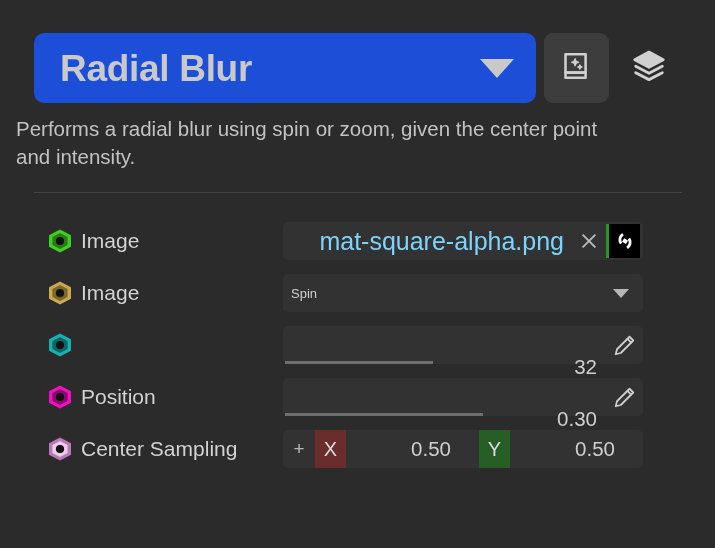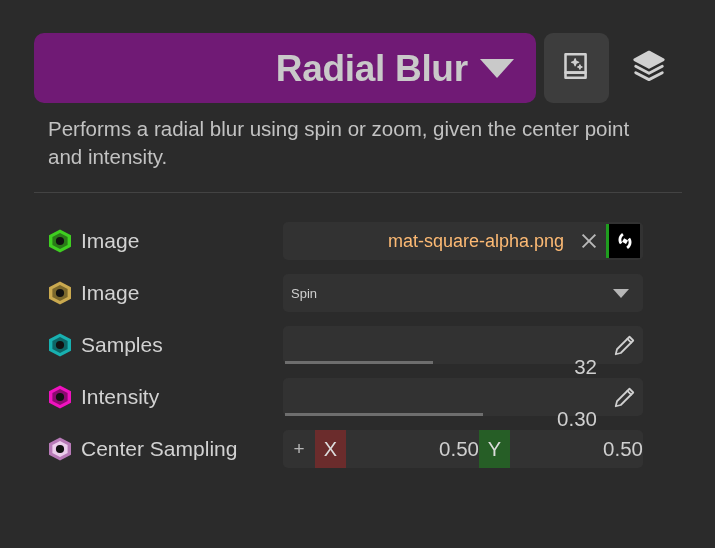--- a/index.html
+++ b/index.html
@@ -29,25 +29,25 @@
     left: 34px;
     top: 33px;
     width: 648px;
     height: 70px;
     display: flex;
     align-items: stretch;
     gap: 8px;
   }
   .title-box {
     width: 508px;
-    background: #701a75;
+    background: #1d4ed8;
     border-radius: 10px;
     display: flex;
     align-items: center;
-    justify-content: flex-end;
+    justify-content: space-between;
     padding: 0 22px 0 26px;
     box-sizing: border-box;
     cursor: pointer;
   }
   .title-text {
     font-size: 37px;
     font-weight: bold;
     color: #c9c9c9;
     letter-spacing: -0.3px;
     white-space: nowrap;
@@ -69,21 +69,21 @@
     justify-content: center;
     border-radius: 9px;
     cursor: pointer;
   }
   .hdr-btn.active { background: #3d3d3d; }
   .hdr-btn.plain  { background: transparent; }
 
   
   .description {
     position: absolute;
-    left: 48px;
+    left: 16px;
     top: 115px;
     width: 612px;
     font-size: 20.5px;
     line-height: 28px;
     color: #c2c2c2;
   }
 
   .divider {
     position: absolute;
     left: 34px;
@@ -150,22 +150,22 @@
   .dd-caret {
     width: 0; height: 0;
     border-left: 8px solid transparent;
     border-right: 8px solid transparent;
     border-top: 9px solid #b6b6b6;
     margin-right: 14px;
   }
 
   
   .img-name {
-    font-size: 18px;
-    color: #fdba74;
+    font-size: 25px;
+    color: #7dd3fc;
     margin-left: auto;
     white-space: nowrap;
   }
   .clear-x {
     width: 22px;
     height: 38px;
     margin: 0 6px 0 14px;
     position: relative;
     cursor: pointer;
     flex: 0 0 auto;
@@ -254,21 +254,21 @@
     cursor: pointer;
     flex: 0 0 auto;
   }
   .axis-x { background: #6b2c2c; }
   .axis-y { background: #265e26; }
   .axis-val {
     flex: 1 1 0;
     display: flex;
     align-items: center;
     justify-content: flex-end;
-    padding-right: 0;
+    padding-right: 28px;
     font-size: 20.5px;
     color: #cfcfcf;
     cursor: pointer;
   }
 </style>
 </head>
 <body>
 
 <div class="panel">
 
@@ -346,42 +346,41 @@
     </div>
 
     <div class="row">
       <span class="socket">
         <svg class="hexwrap" viewBox="0 0 26 26">
           <polygon points="13,1.5 24,7.3 24,18.7 13,24.5 2,18.7 2,7.3" fill="#18b0b0"></polygon>
           <polygon points="13,5 20.6,9 20.6,17 13,21 5.4,17 5.4,9" fill="#0d6666"></polygon>
           <circle cx="13" cy="13" r="4.1" fill="#111111"></circle>
         </svg>
       </span>
-      <span class="prop-label">Samples</span>
       <div class="field">
         <span class="num-value">32</span>
         <span class="pencil">
           <svg width="25" height="25" viewBox="0 0 24 24" fill="none" stroke="#cfcfcf" stroke-width="1.7" stroke-linecap="round" stroke-linejoin="round">
             <path d="M16.8 3.6l3.6 3.6L8.4 19.2 3.6 20.4l1.2-4.8z"></path>
             <path d="M14.8 5.6l3.6 3.6"></path>
           </svg>
         </span>
         <span class="slider-fill" style="width: 41%;"></span>
       </div>
     </div>
 
     <div class="row">
       <span class="socket">
         <svg class="hexwrap" viewBox="0 0 26 26">
           <polygon points="13,1.5 24,7.3 24,18.7 13,24.5 2,18.7 2,7.3" fill="#f012bf"></polygon>
           <polygon points="13,5 20.6,9 20.6,17 13,21 5.4,17 5.4,9" fill="#8c0a70"></polygon>
           <circle cx="13" cy="13" r="4.1" fill="#111111"></circle>
         </svg>
       </span>
-      <span class="prop-label">Intensity</span>
+      <span class="prop-label">Position</span>
       <div class="field">
         <span class="num-value">0.30</span>
         <span class="pencil">
           <svg width="25" height="25" viewBox="0 0 24 24" fill="none" stroke="#cfcfcf" stroke-width="1.7" stroke-linecap="round" stroke-linejoin="round">
             <path d="M16.8 3.6l3.6 3.6L8.4 19.2 3.6 20.4l1.2-4.8z"></path>
             <path d="M14.8 5.6l3.6 3.6"></path>
           </svg>
         </span>
         <span class="slider-fill" style="width: 55%;"></span>
       </div>

